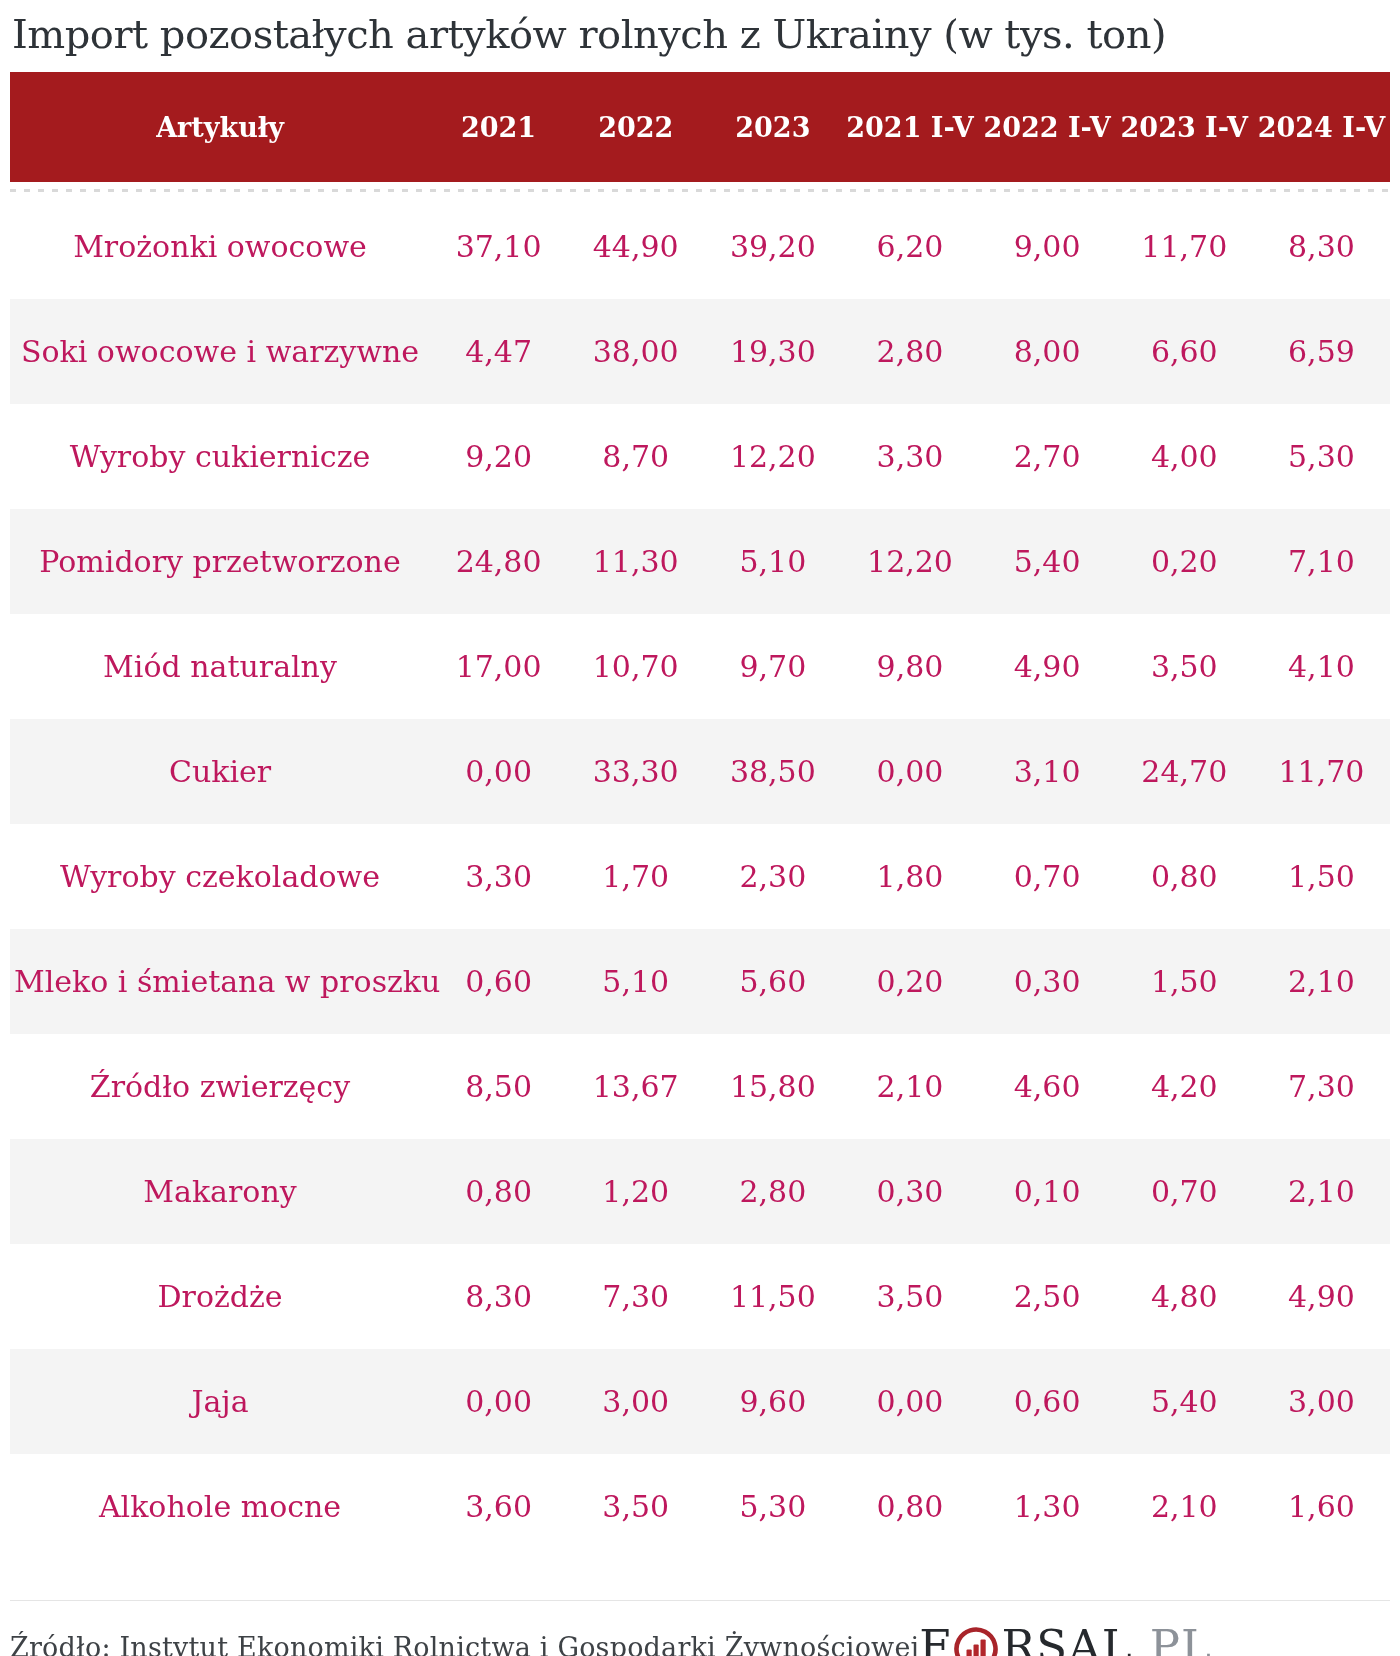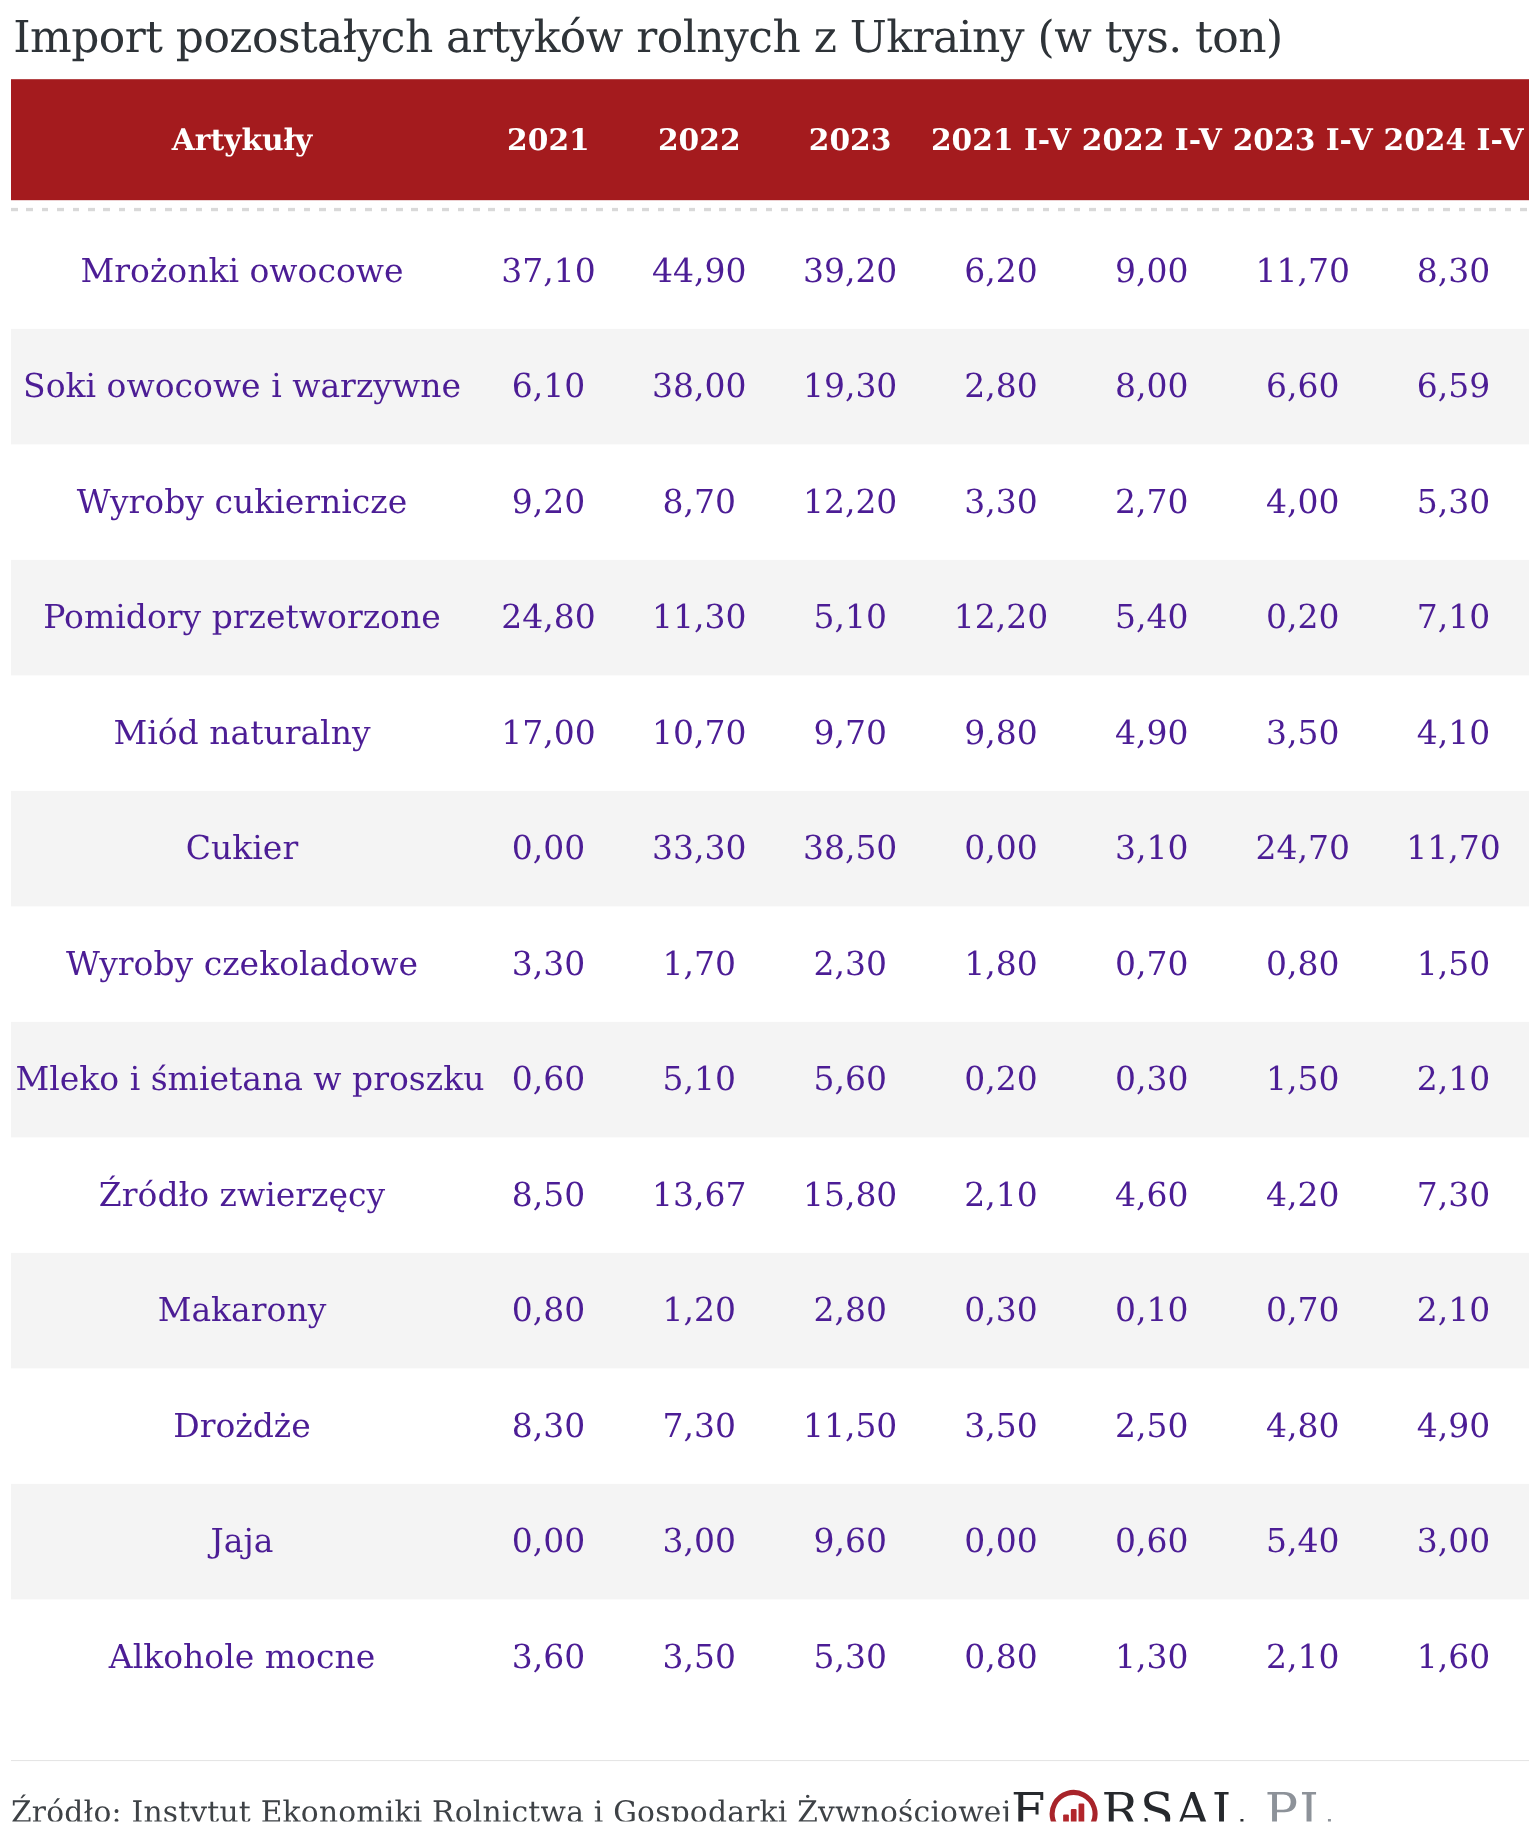--- a/index.html
+++ b/index.html
@@ -49,21 +49,21 @@
   .sep::after {
     content: "";
     position: absolute;
     left: 0; right: 0; top: 7px;
     height: 3px;
     background: repeating-linear-gradient(90deg, #d9d9d9 0 6px, transparent 6px 14px);
   }
   .body-row {
     height: 105px;
     font-size: 30px;
-    color: #4c1d95;
+    color: #be185d;
   }
   .body-row.alt { background: #f4f4f4; }
   .cell {
     text-align: center;
     padding: 0 4px;
     white-space: nowrap;
   }
   .footer {
     margin-top: 41px;
     border-top: 1px solid #e5e5e5;
@@ -122,21 +122,21 @@
           <div class="cell">37,10</div>
           <div class="cell">44,90</div>
           <div class="cell">39,20</div>
           <div class="cell">6,20</div>
           <div class="cell">9,00</div>
           <div class="cell">11,70</div>
           <div class="cell">8,30</div>
         </div>
         <div class="row body-row alt">
           <div class="cell">Soki owocowe i warzywne</div>
-          <div class="cell">6,10</div>
+          <div class="cell">4,47</div>
           <div class="cell">38,00</div>
           <div class="cell">19,30</div>
           <div class="cell">2,80</div>
           <div class="cell">8,00</div>
           <div class="cell">6,60</div>
           <div class="cell">6,59</div>
         </div>
         <div class="row body-row">
           <div class="cell">Wyroby cukiernicze</div>
           <div class="cell">9,20</div>

